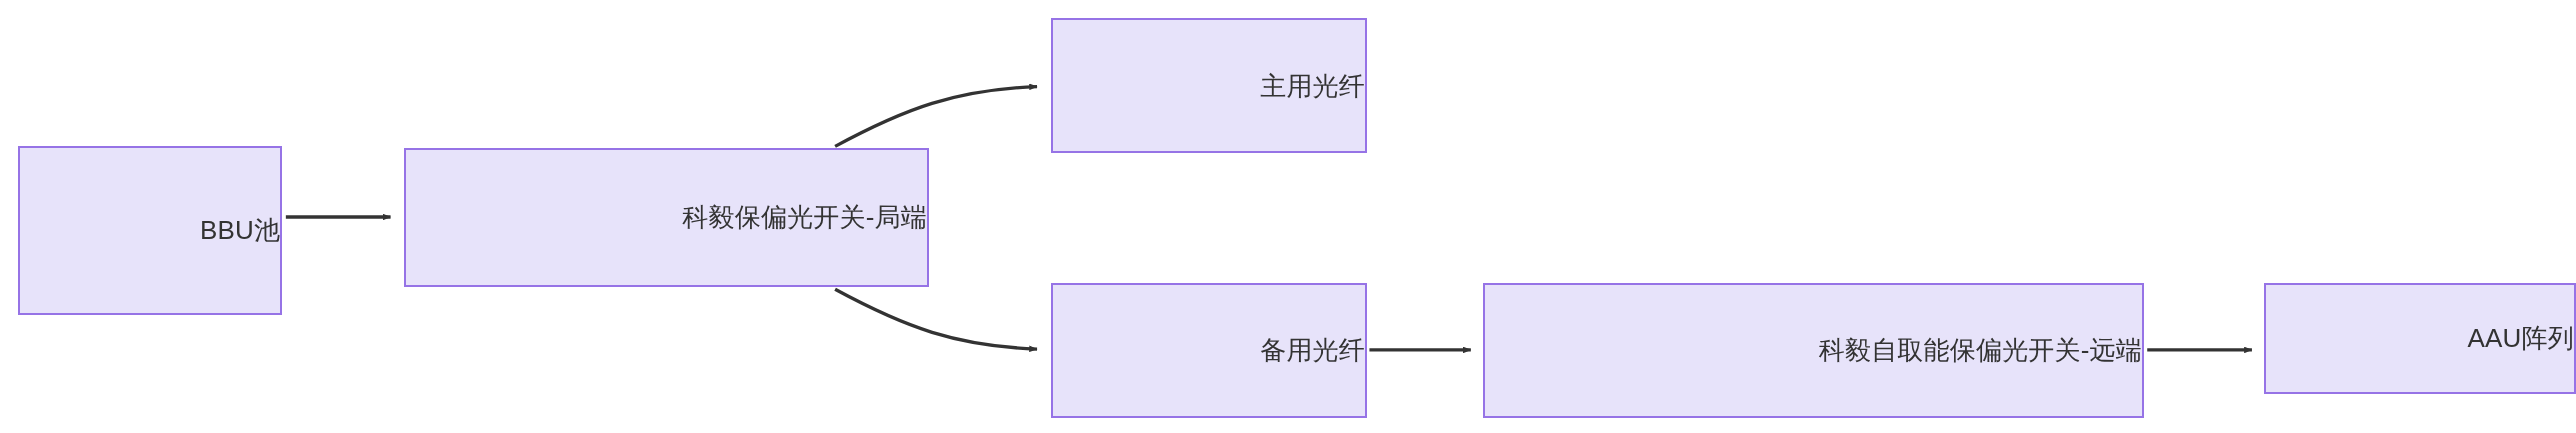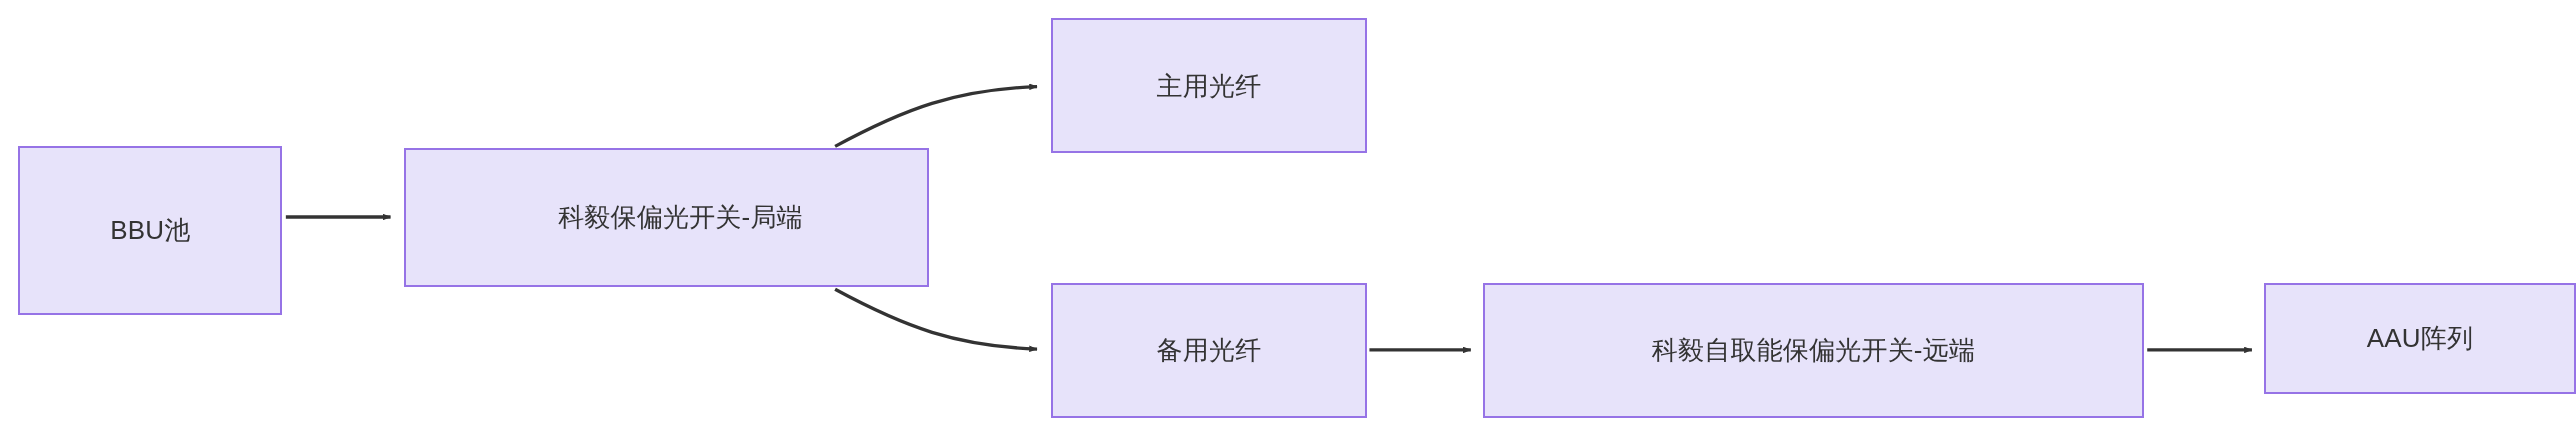--- a/index.html
+++ b/index.html
@@ -26,21 +26,21 @@
     height: 434px;
     pointer-events: none;
   }
   .node {
     position: absolute;
     box-sizing: border-box;
     background: #e7e3fa;
     border: 2.5px solid #9673e6;
     display: flex;
     align-items: center;
-    justify-content: center;
+    justify-content: flex-end;
     text-align: center;
   }
   .node-label {
     color: #333333;
     font-size: 26px;
     line-height: 1.25;
     letter-spacing: 0.2px;
     white-space: nowrap;
     font-weight: 400;
   }

